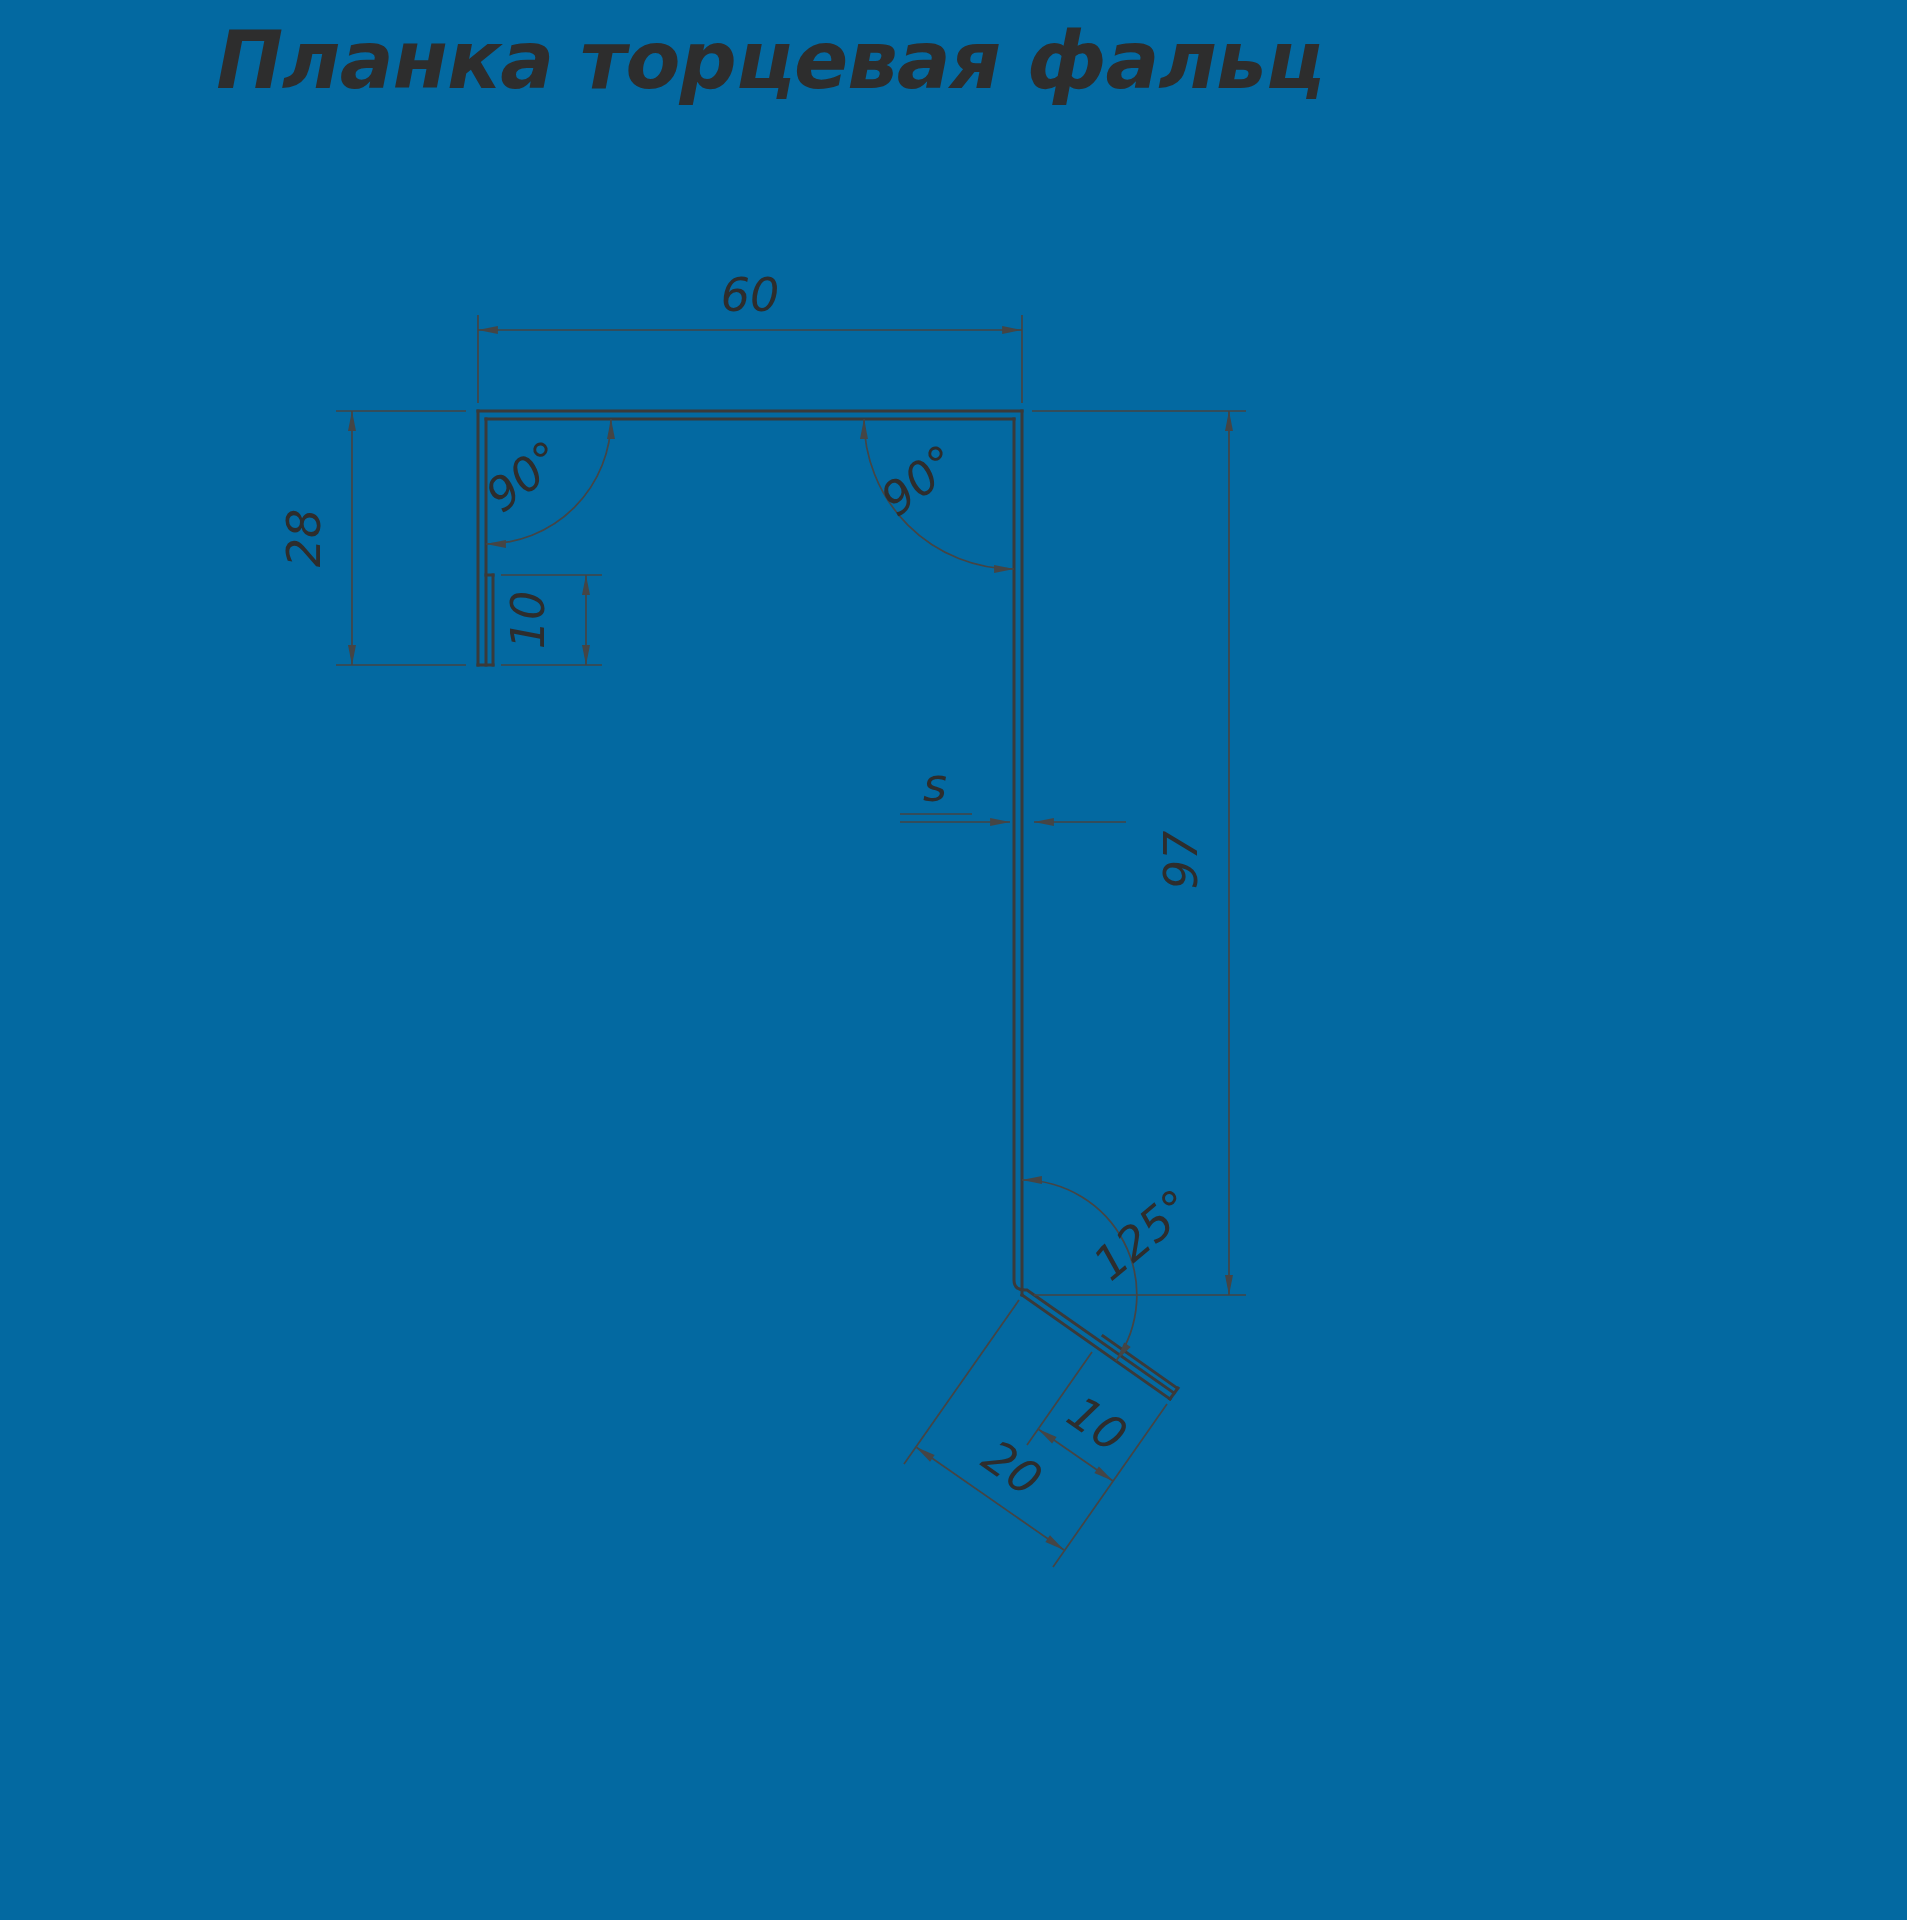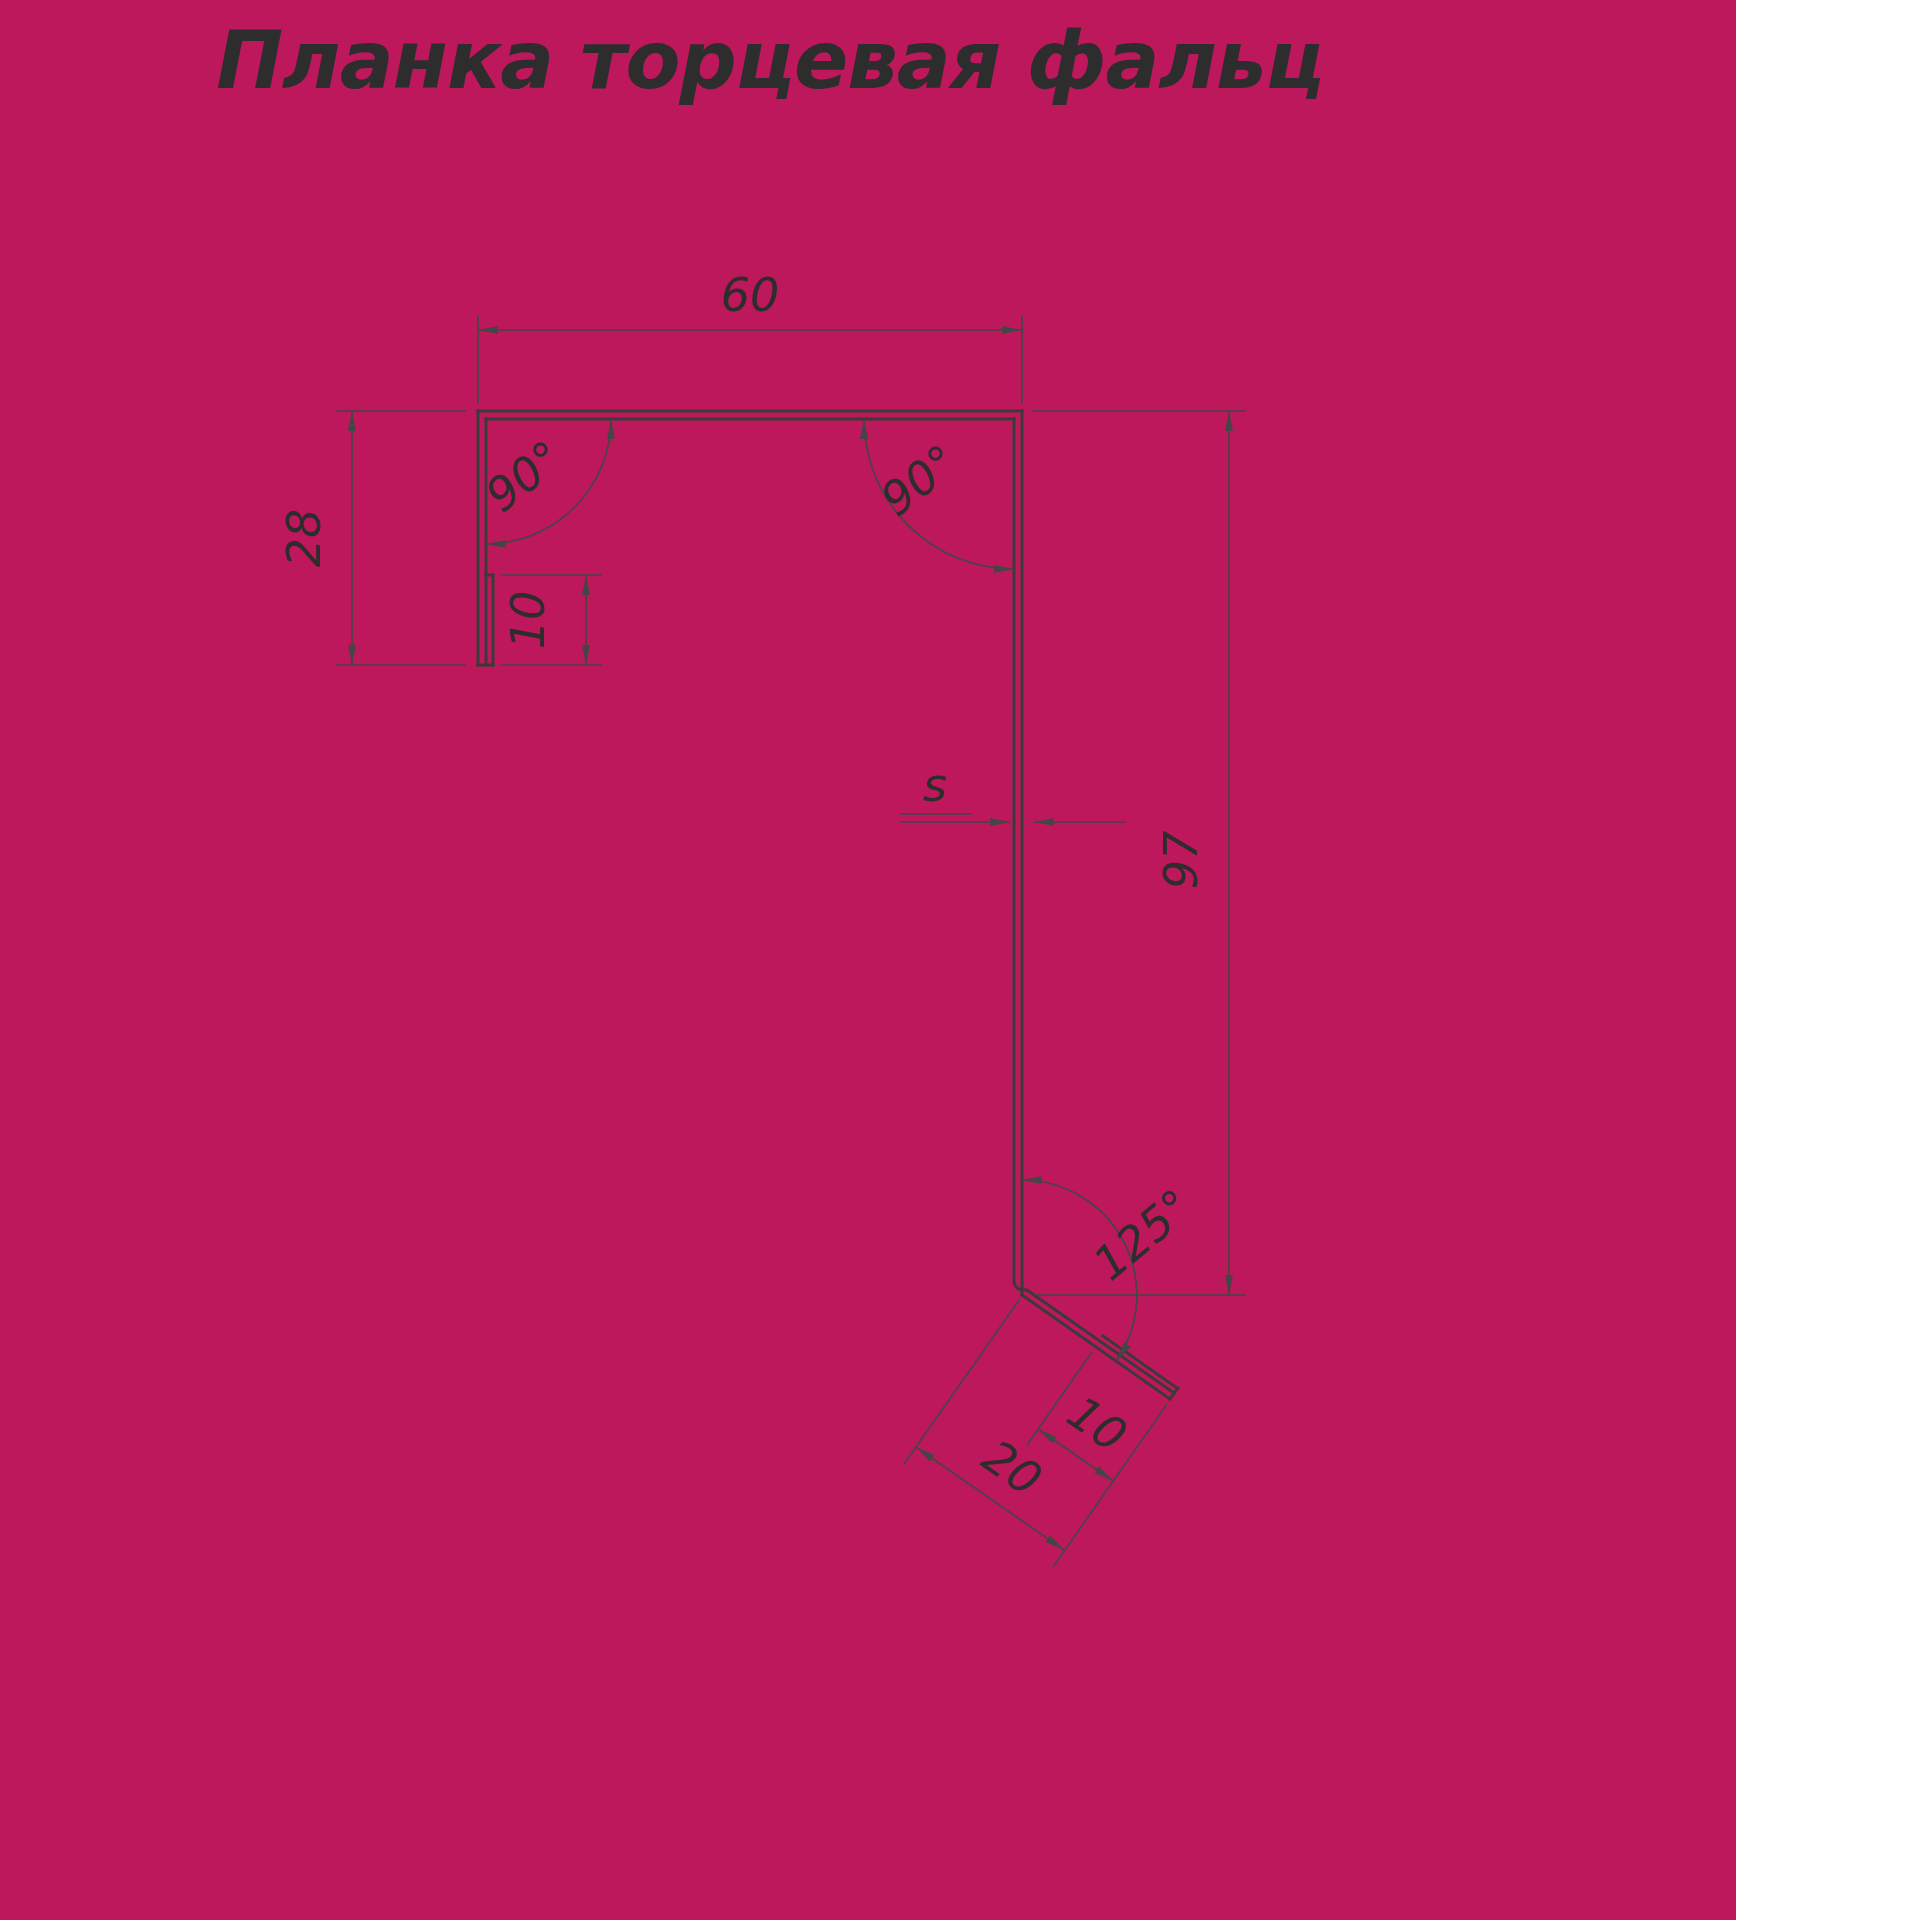--- a/index.html
+++ b/index.html
@@ -5,23 +5,23 @@
   html,body{
     margin:0;
     padding:0;
     background:#ffffff;
     width:1907px;
     height:1920px;
     font-family:"DejaVu Sans", sans-serif;
   }
   .stage{
     position:relative;
-    width:1736px;
+    width:1907px;
     height:1920px;
-    background:#be185d;
+    background:#0369a1;
     overflow:hidden;
   }
   svg{ display:block; }
   .profile path{
     stroke:#3a3a3a;
     stroke-width:3;
     fill:none;
     stroke-linecap:square;
   }
   .dims line, .dims path{

